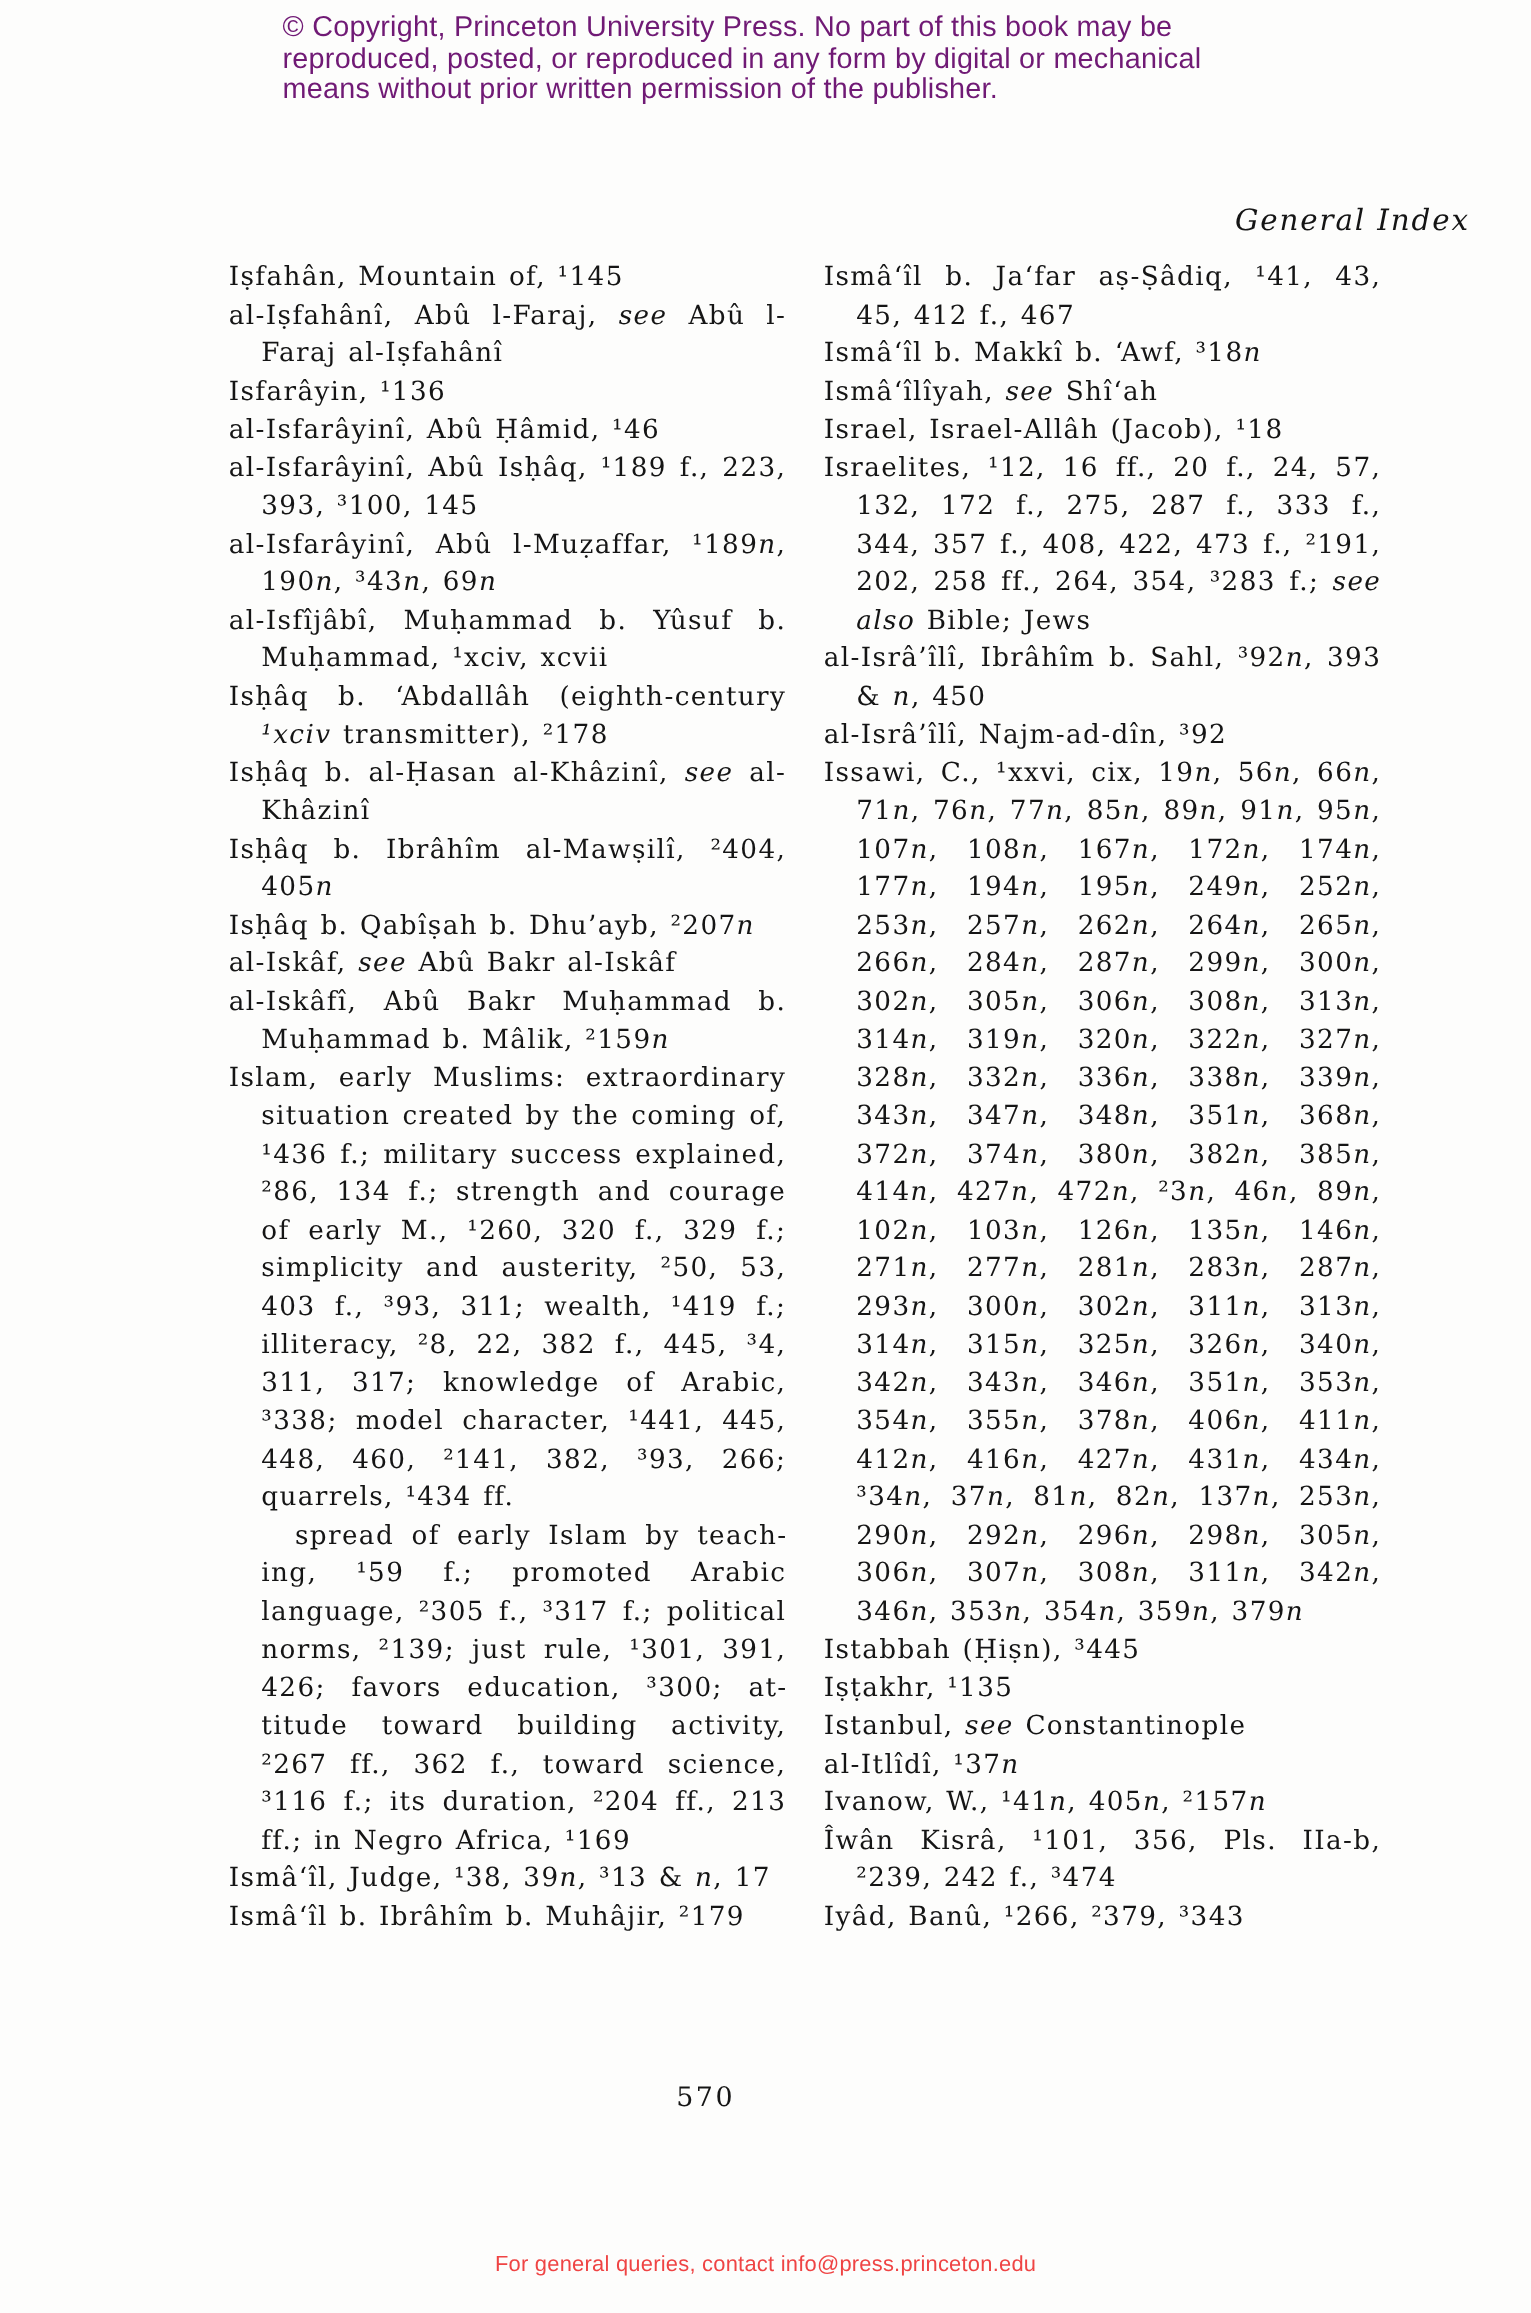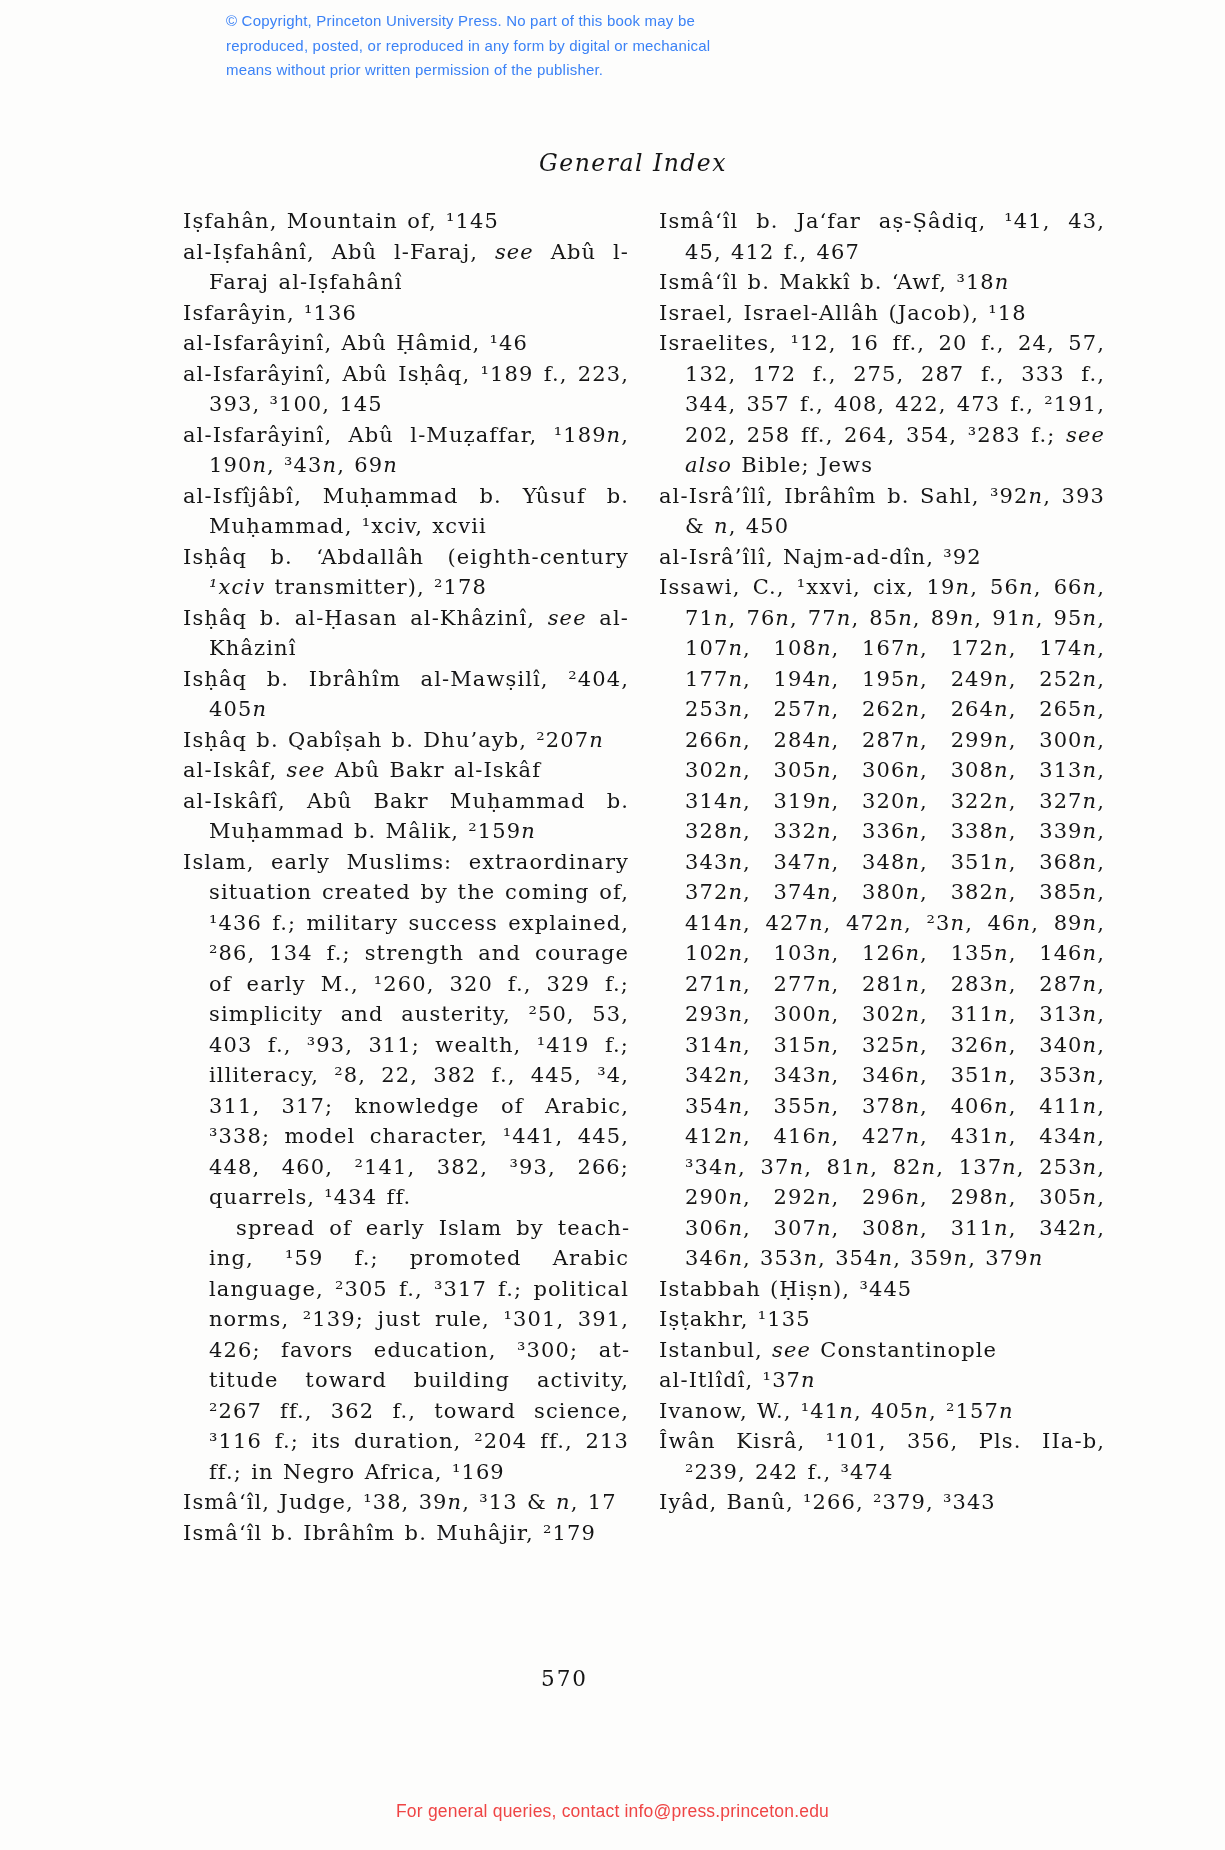--- a/index.html
+++ b/index.html
@@ -7,26 +7,26 @@
     width: 1225px; height: 1850px;
     background: #fdfdfc;
     position: relative;
     font-family: "DejaVu Serif", serif;
     color: #151515;
     overflow: hidden;
   }
   .copyright {
     position: absolute; left: 226px; top: 9px;
     font-family: "Liberation Sans", sans-serif;
-    font-size: 15px; line-height: 24.5px;
-    color: #3b82f6; letter-spacing: 0.2px;
+    font-size: 23px; line-height: 24.5px;
+    color: #701a75; letter-spacing: 0.2px;
   }
   .title {
     position: absolute; left: 100px; top: 146px; width: 1060px;
-    margin: 3px; text-align: center;
+    margin: 16px; text-align: right;
     font-style: italic; font-weight: normal;
     font-size: 23.5px; letter-spacing: 1.5px;
   }
   .columns {
     position: absolute; left: 183px; top: 206px; width: 922px;
     display: flex; gap: 30px;
   }
   .col { width: 450px; }
   p.entry {
     margin: 0;
@@ -77,20 +77,21 @@
       <p class="entry">al-Iskâf, <i>see</i> Abû Bakr al-Iskâf</p>
       <p class="entry">al-Iskâfî, Abû Bakr Muḥammad b. Muḥammad b. Mâlik, ²159<i>n</i></p>
       <p class="entry">Islam, early Muslims: extraordinary situation created by the coming of, ¹436 f.; military success ex­plained, ²86, 134 f.; strength and courage of early M., ¹260, 320 f., 329 f.; simplicity and aus­terity, ²50, 53, 403 f., ³93, 311; wealth, ¹419 f.; illiteracy, ²8, 22, 382 f., 445, ³4, 311, 317; knowl­edge of Arabic, ³338; model char­acter, ¹441, 445, 448, 460, ²141, 382, ³93, 266; quarrels, ¹434 ff.</p>
       <p class="entry sub">spread of early Islam by teach­ing, ¹59 f.; promoted Arabic language, ²305 f., ³317 f.; political norms, ²139; just rule, ¹301, 391, 426; favors education, ³300; at­titude toward building activity, ²267 ff., 362 f., toward science, ³116 f.; its duration, ²204 ff., 213 ff.; in Negro Africa, ¹169</p>
       <p class="entry">Ismâ‘îl, Judge, ¹38, 39<i>n</i>, ³13 &amp; <i>n</i>, 17</p>
       <p class="entry">Ismâ‘îl b. Ibrâhîm b. Muhâjir, ²179</p>
     </div>
     <div class="col">
       <p class="entry">Ismâ‘îl b. Ja‘far aṣ-Ṣâdiq, ¹41, 43, 45, 412 f., 467</p>
       <p class="entry">Ismâ‘îl b. Makkî b. ‘Awf, ³18<i>n</i></p>
+      <p class="entry">Ismâ‘îlîyah, <i>see</i> Shî‘ah</p>
       <p class="entry">Israel, Israel-Allâh (Jacob), ¹18</p>
       <p class="entry">Israelites, ¹12, 16 ff., 20 f., 24, 57, 132, 172 f., 275, 287 f., 333 f., 344, 357 f., 408, 422, 473 f., ²191, 202, 258 ff., 264, 354, ³283 f.; <i>see also</i> Bible; Jews</p>
       <p class="entry">al-Isrâ’îlî, Ibrâhîm b. Sahl, ³92<i>n</i>, 393 &amp; <i>n</i>, 450</p>
       <p class="entry">al-Isrâ’îlî, Najm-ad-dîn, ³92</p>
       <p class="entry">Issawi, C., ¹xxvi, cix, 19<i>n</i>, 56<i>n</i>, 66<i>n</i>, 71<i>n</i>, 76<i>n</i>, 77<i>n</i>, 85<i>n</i>, 89<i>n</i>, 91<i>n</i>, 95<i>n</i>, 107<i>n</i>, 108<i>n</i>, 167<i>n</i>, 172<i>n</i>, 174<i>n</i>, 177<i>n</i>, 194<i>n</i>, 195<i>n</i>, 249<i>n</i>, 252<i>n</i>, 253<i>n</i>, 257<i>n</i>, 262<i>n</i>, 264<i>n</i>, 265<i>n</i>, 266<i>n</i>, 284<i>n</i>, 287<i>n</i>, 299<i>n</i>, 300<i>n</i>, 302<i>n</i>, 305<i>n</i>, 306<i>n</i>, 308<i>n</i>, 313<i>n</i>, 314<i>n</i>, 319<i>n</i>, 320<i>n</i>, 322<i>n</i>, 327<i>n</i>, 328<i>n</i>, 332<i>n</i>, 336<i>n</i>, 338<i>n</i>, 339<i>n</i>, 343<i>n</i>, 347<i>n</i>, 348<i>n</i>, 351<i>n</i>, 368<i>n</i>, 372<i>n</i>, 374<i>n</i>, 380<i>n</i>, 382<i>n</i>, 385<i>n</i>, 414<i>n</i>, 427<i>n</i>, 472<i>n</i>, ²3<i>n</i>, 46<i>n</i>, 89<i>n</i>, 102<i>n</i>, 103<i>n</i>, 126<i>n</i>, 135<i>n</i>, 146<i>n</i>, 271<i>n</i>, 277<i>n</i>, 281<i>n</i>, 283<i>n</i>, 287<i>n</i>, 293<i>n</i>, 300<i>n</i>, 302<i>n</i>, 311<i>n</i>, 313<i>n</i>, 314<i>n</i>, 315<i>n</i>, 325<i>n</i>, 326<i>n</i>, 340<i>n</i>, 342<i>n</i>, 343<i>n</i>, 346<i>n</i>, 351<i>n</i>, 353<i>n</i>, 354<i>n</i>, 355<i>n</i>, 378<i>n</i>, 406<i>n</i>, 411<i>n</i>, 412<i>n</i>, 416<i>n</i>, 427<i>n</i>, 431<i>n</i>, 434<i>n</i>, ³34<i>n</i>, 37<i>n</i>, 81<i>n</i>, 82<i>n</i>, 137<i>n</i>, 253<i>n</i>, 290<i>n</i>, 292<i>n</i>, 296<i>n</i>, 298<i>n</i>, 305<i>n</i>, 306<i>n</i>, 307<i>n</i>, 308<i>n</i>, 311<i>n</i>, 342<i>n</i>, 346<i>n</i>, 353<i>n</i>, 354<i>n</i>, 359<i>n</i>, 379<i>n</i></p>
       <p class="entry">Istabbah (Ḥiṣn), ³445</p>
       <p class="entry">Iṣṭakhr, ¹135</p>
       <p class="entry">Istanbul, <i>see</i> Constantinople</p>
       <p class="entry">al-Itlîdî, ¹37<i>n</i></p>
       <p class="entry">Ivanow, W., ¹41<i>n</i>, 405<i>n</i>, ²157<i>n</i></p>

